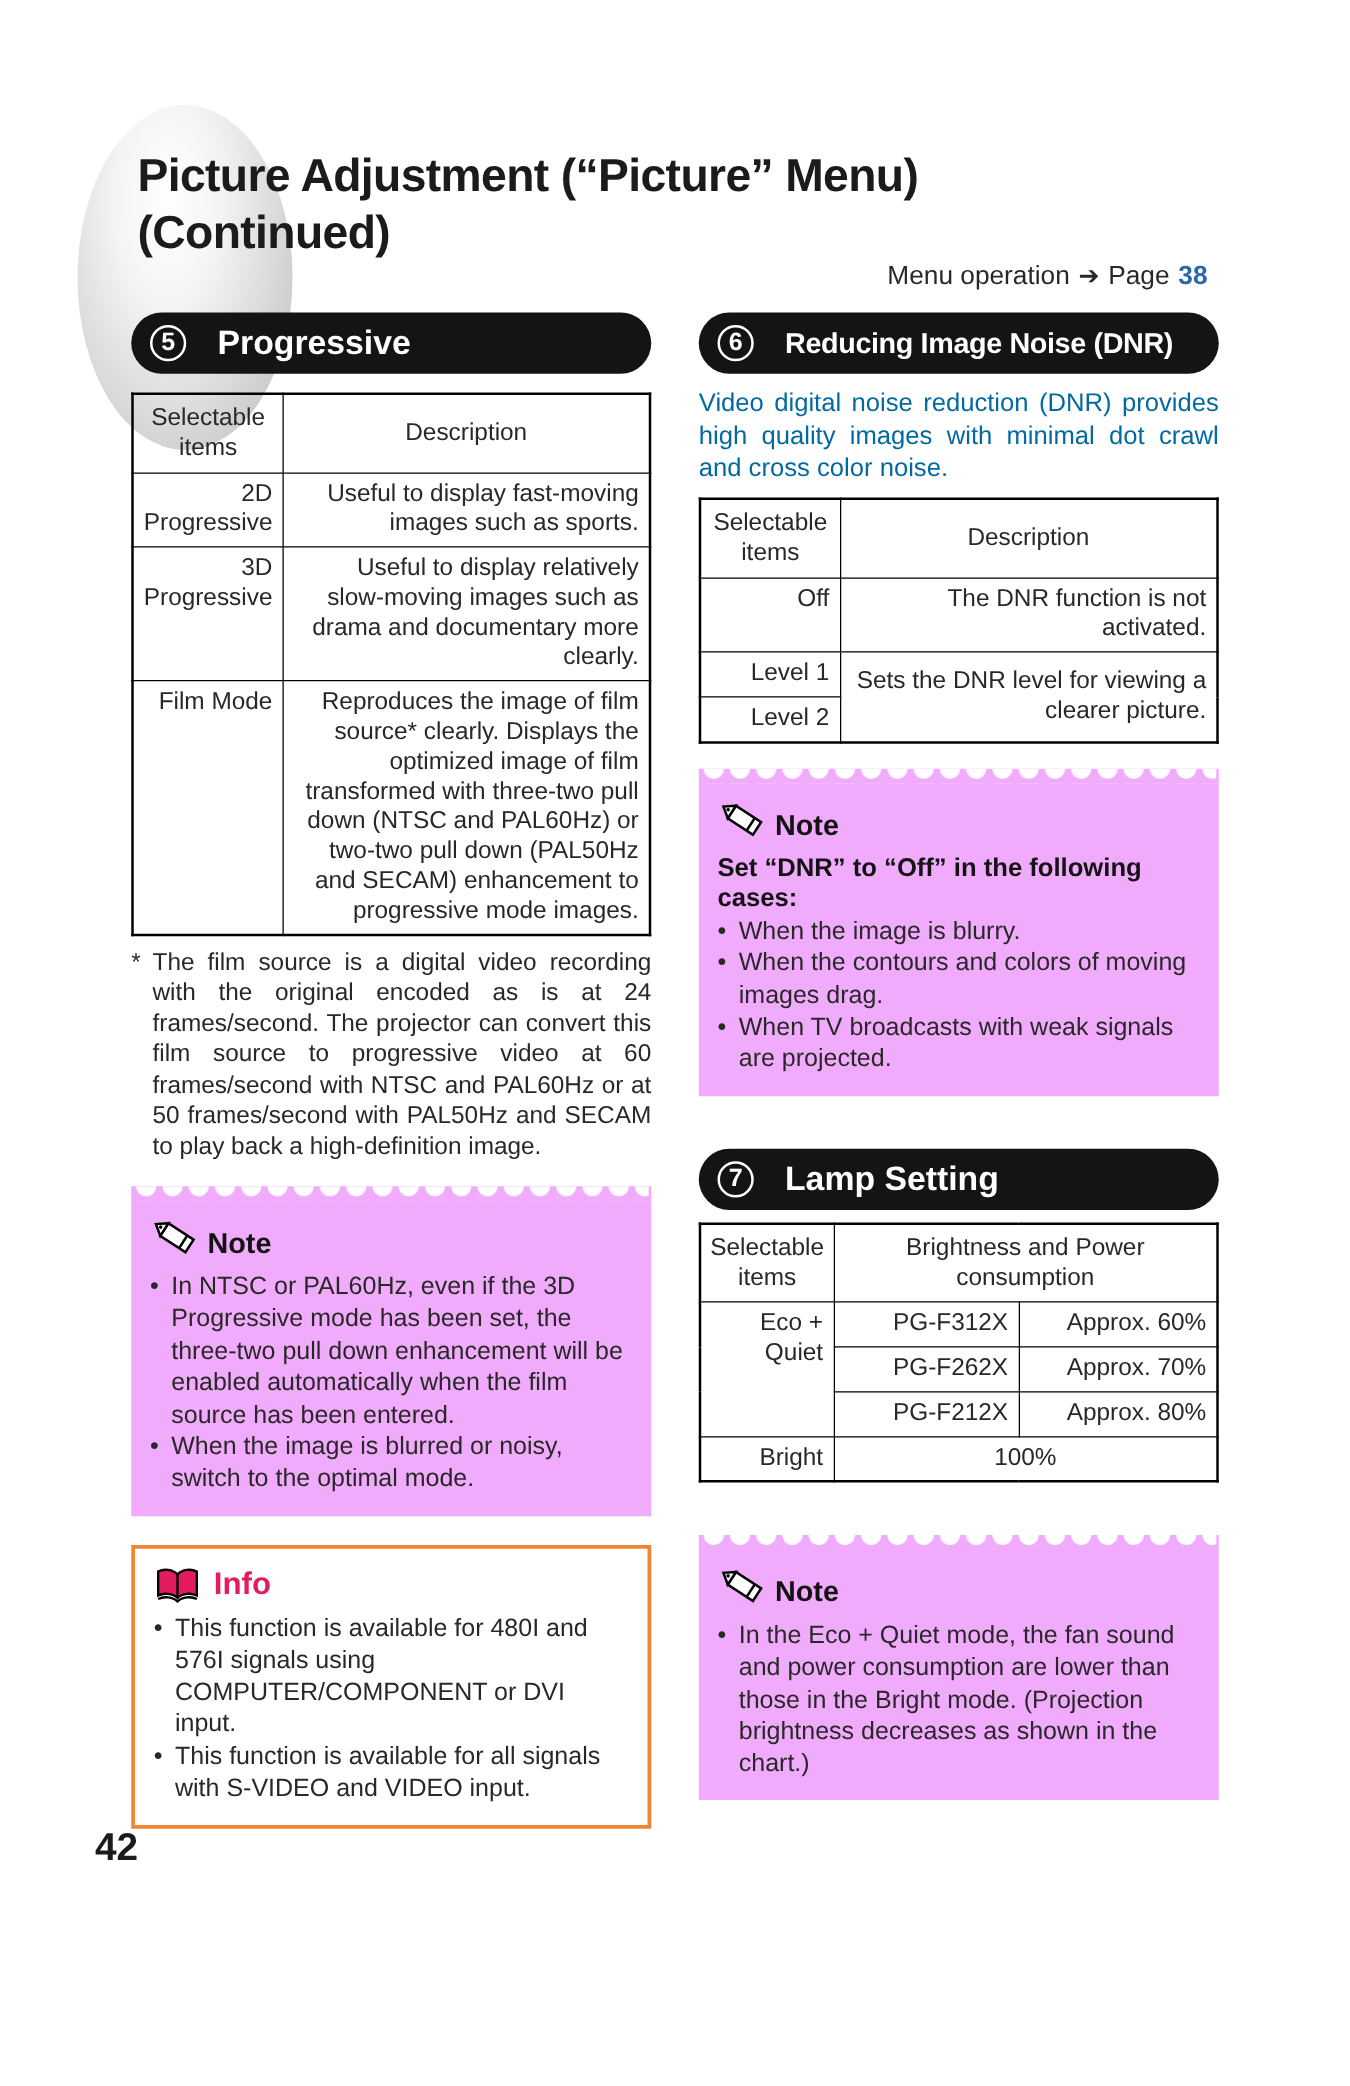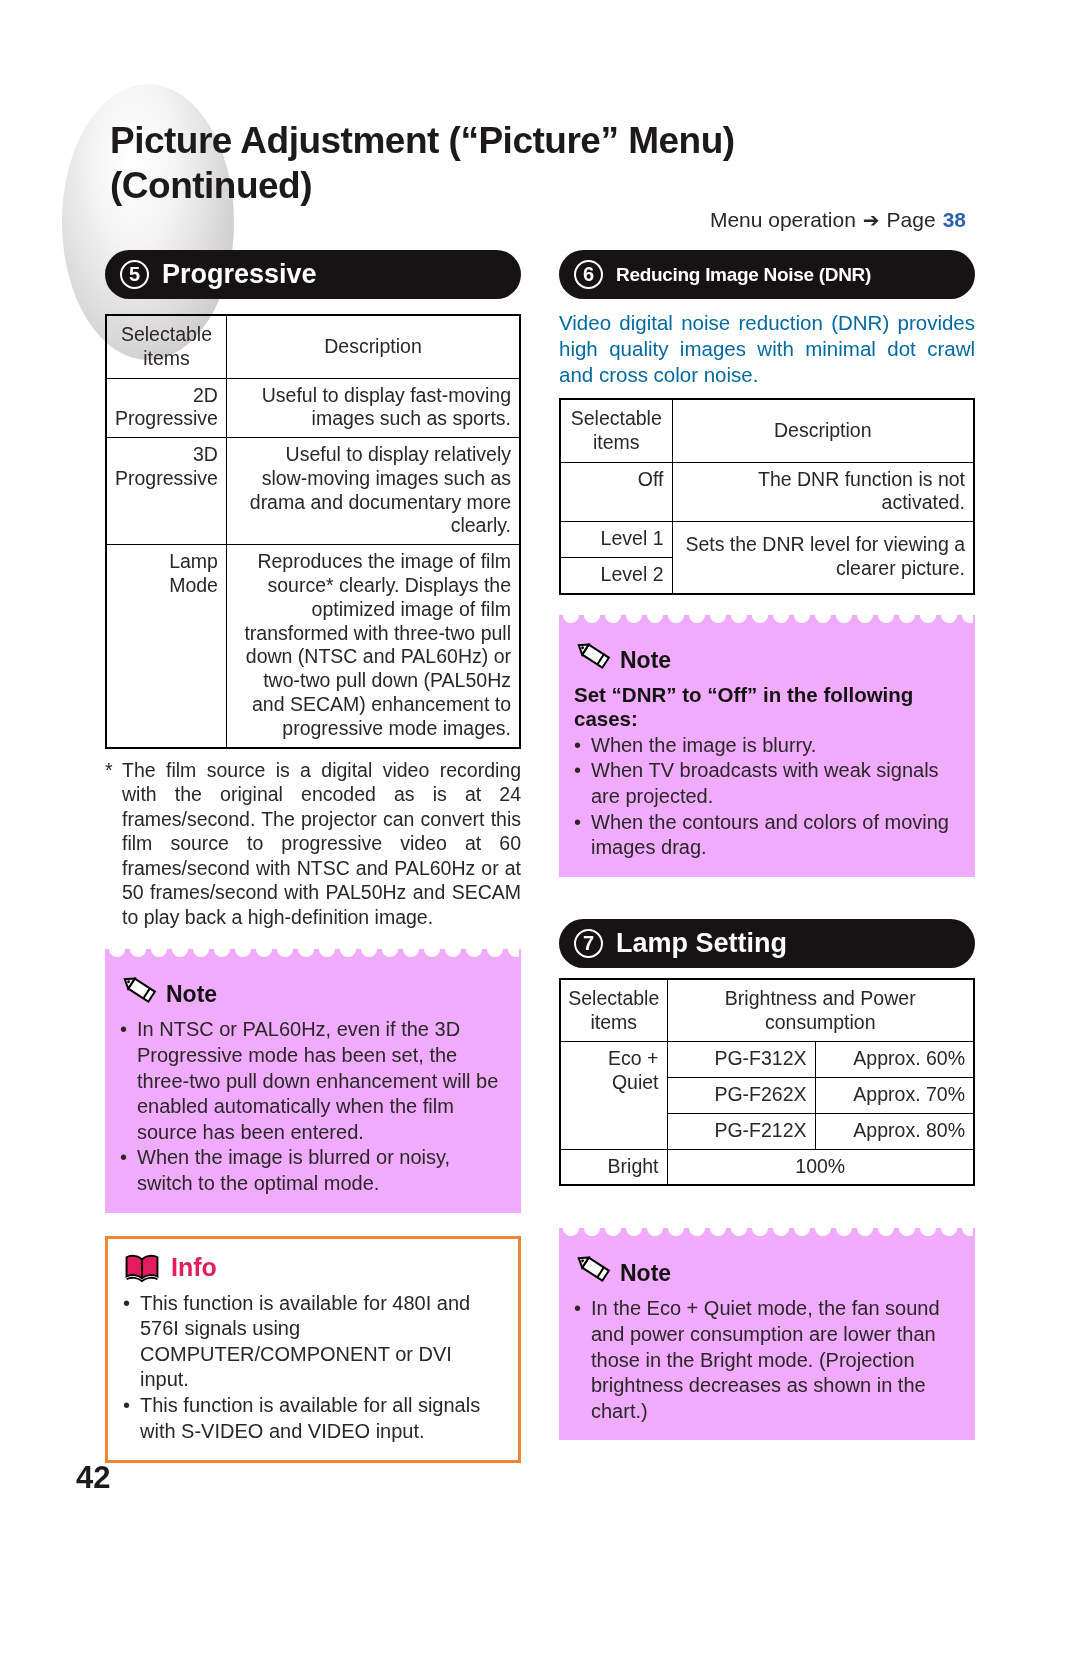--- a/index.html
+++ b/index.html
@@ -69,22 +69,22 @@
   }
   .pill .circ {
     flex:0 0 auto;
     width:29px; height:29px;
     border:2.5px solid #ffffff;
     border-radius:50%;
     display:flex; align-items:center; justify-content:center;
     font-size:20px;
     font-weight:bold;
   }
-  .pill .pill-title { font-size:27px; white-space:nowrap; }
-  .pill--tight .pill-title { font-size:19px; letter-spacing:-0.3px; }
+  .pill .pill-title { font-size:27px; white-space:nowrap;margin-left:12px; }
+  .pill--tight .pill-title { font-size:23px; letter-spacing:-0.3px; }
 
   table.doc-table {
     width:100%;
     border-collapse:collapse;
     border:2px solid #000;
     font-size:19.5px;
     color:#2a2728;
   }
   table.doc-table th, table.doc-table td {
     border:1.5px solid #000;
@@ -234,21 +234,21 @@
         <tbody>
           <tr>
             <td>2D Progressive</td>
             <td>Useful to display fast-moving images such as sports.</td>
           </tr>
           <tr>
             <td>3D Progressive</td>
             <td>Useful to display relatively slow-moving images such as drama and documentary more clearly.</td>
           </tr>
           <tr>
-            <td>Lamp Mode</td>
+            <td>Film Mode</td>
             <td>Reproduces the image of film source* clearly. Displays the optimized image of film transformed with three-two pull down (NTSC and PAL60Hz) or two-two pull down (PAL50Hz and SECAM) enhancement to progressive mode images.</td>
           </tr>
         </tbody>
       </table>
 
       <div class="footnote">
         <span>*</span>
         <span class="justify">The film source is a digital video recording with the original encoded as is at 24 frames/second. The projector can convert this film source to progressive video at 60 frames/second with NTSC and PAL60Hz or at 50 frames/second with PAL50Hz and SECAM to play back a high-definition image.</span>
       </div>
 
@@ -336,22 +336,22 @@
                 <line x1="27" y1="11" x2="27" y2="23" stroke="#000000" stroke-width="2"></line>
                 <circle cx="5.5" cy="17" r="1.4" fill="#000000"></circle>
               </g>
             </svg>
           </span>
           <span class="note-label">Note</span>
         </div>
         <div class="note-heading">Set “DNR” to “Off” in the following cases:</div>
         <ul class="bullets">
           <li><span class="justify">When the image is blurry.</span></li>
+          <li><span class="justify">When the contours and colors of moving images drag.</span></li>
           <li><span class="justify">When TV broadcasts with weak signals are projected.</span></li>
-          <li><span class="justify">When the contours and colors of moving images drag.</span></li>
         </ul>
       </div>
 
       <div class="pill section-gap">
         <span class="circ">7</span>
         <span class="pill-title">Lamp Setting</span>
       </div>
 
       <table class="doc-table lamp-table">
         <colgroup>

